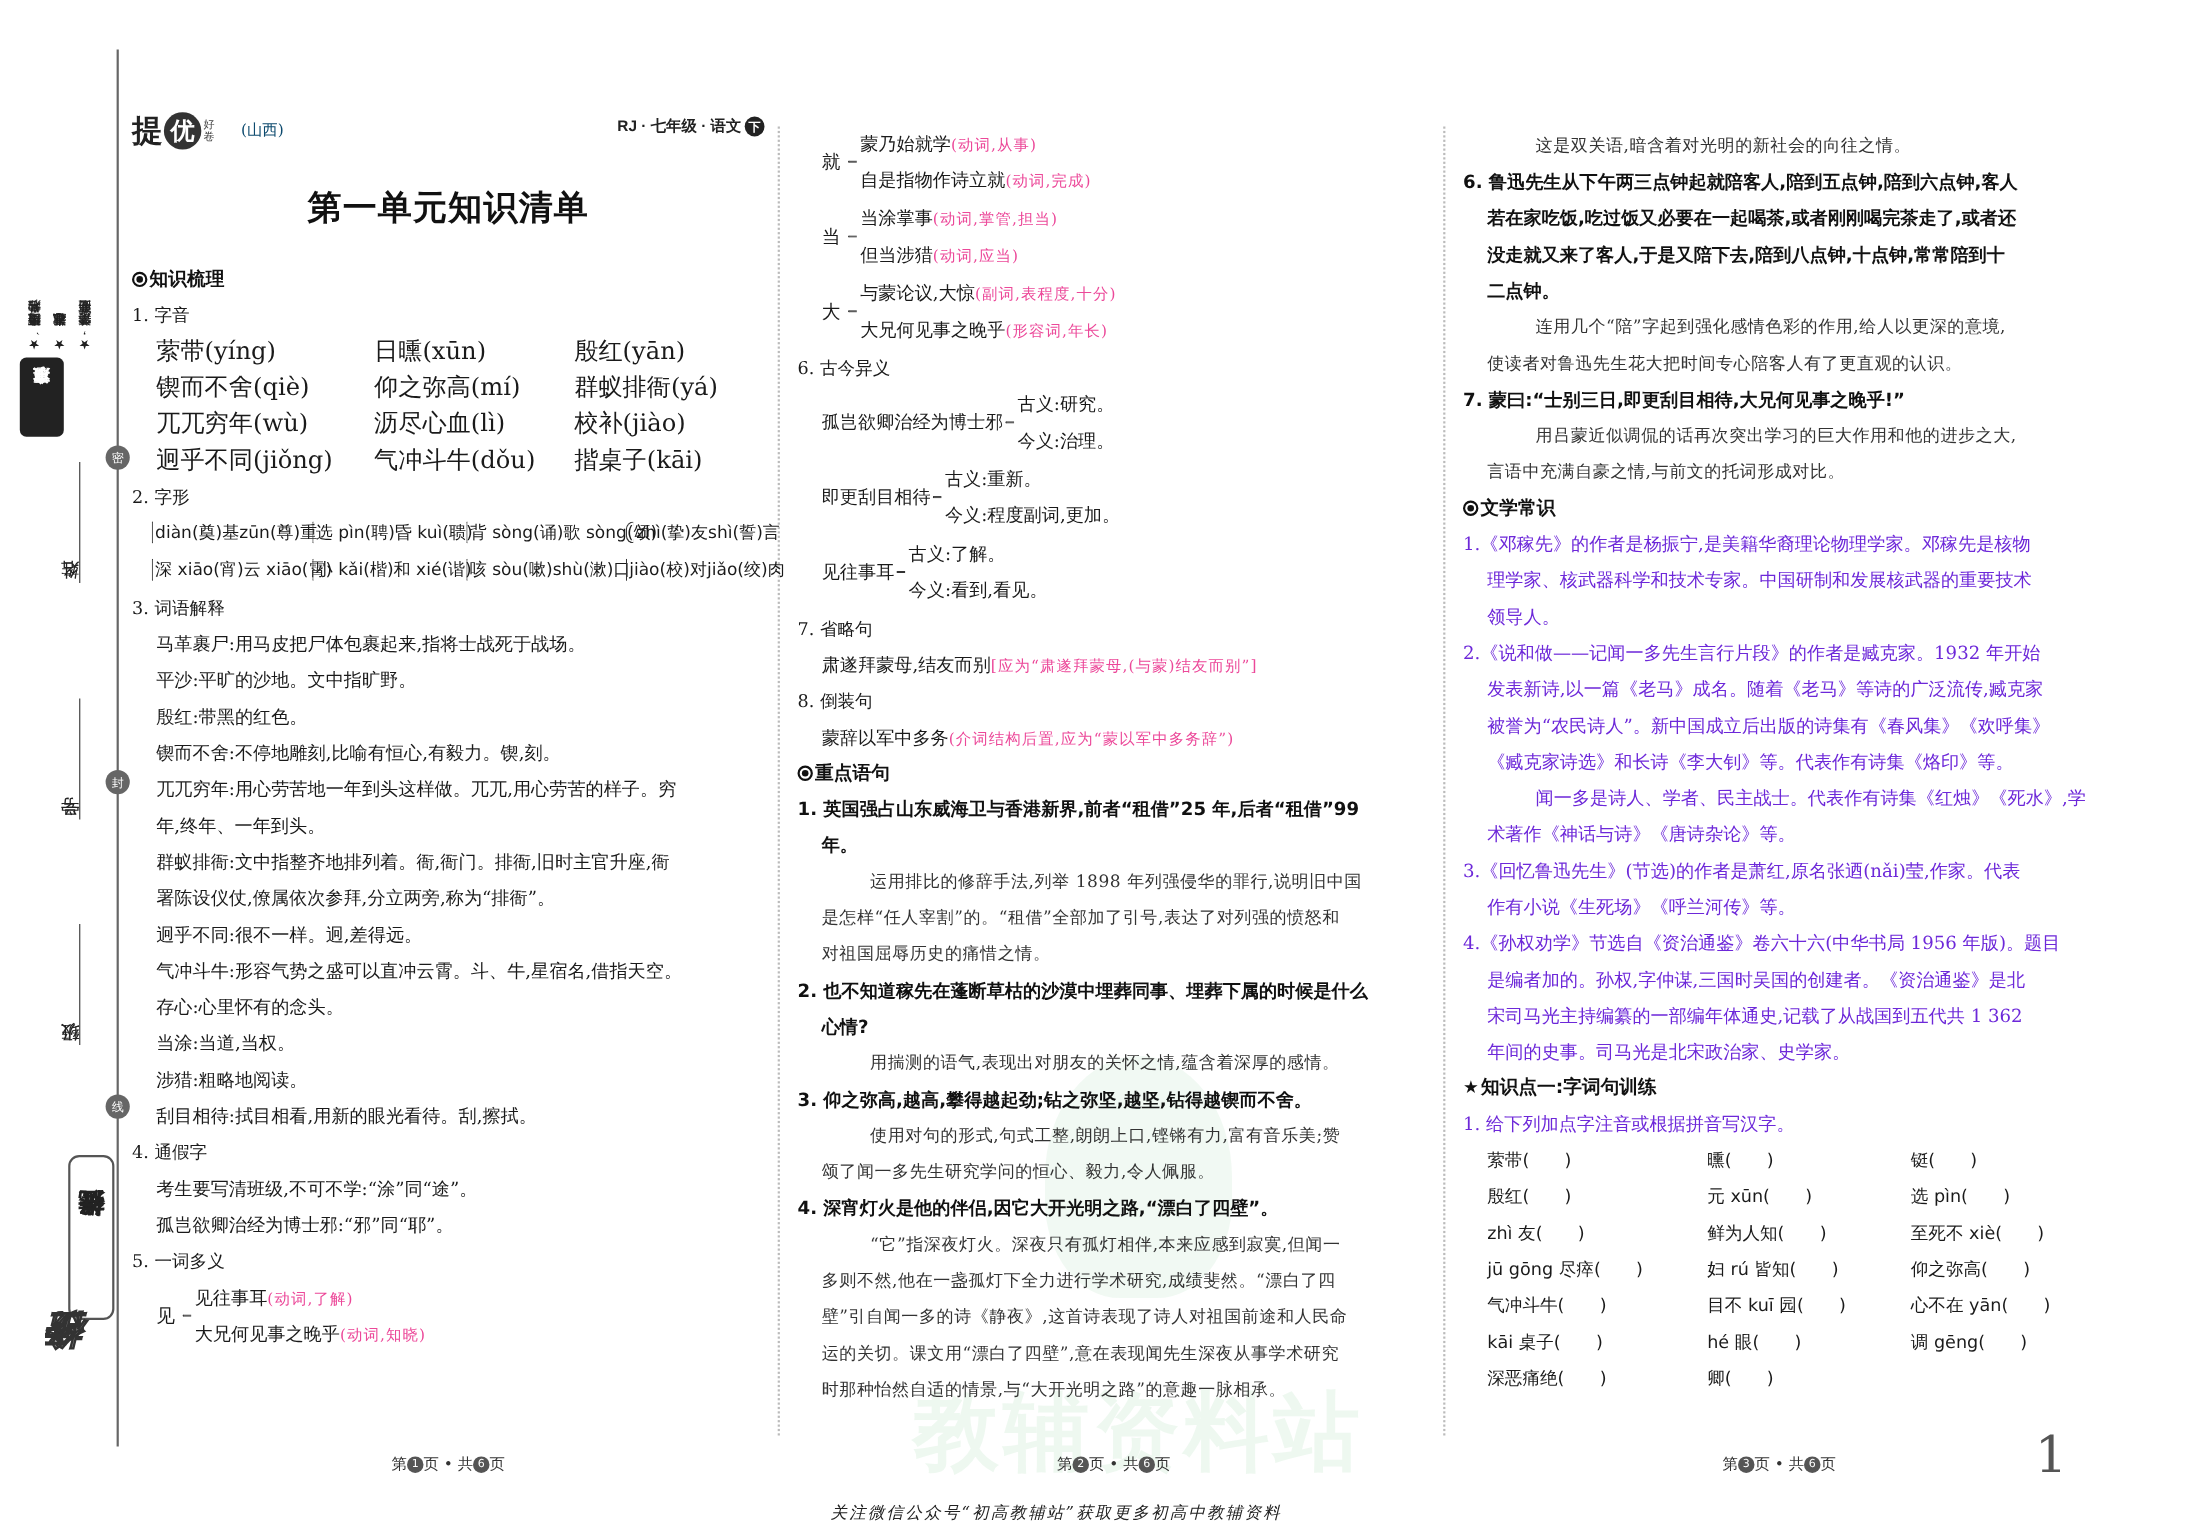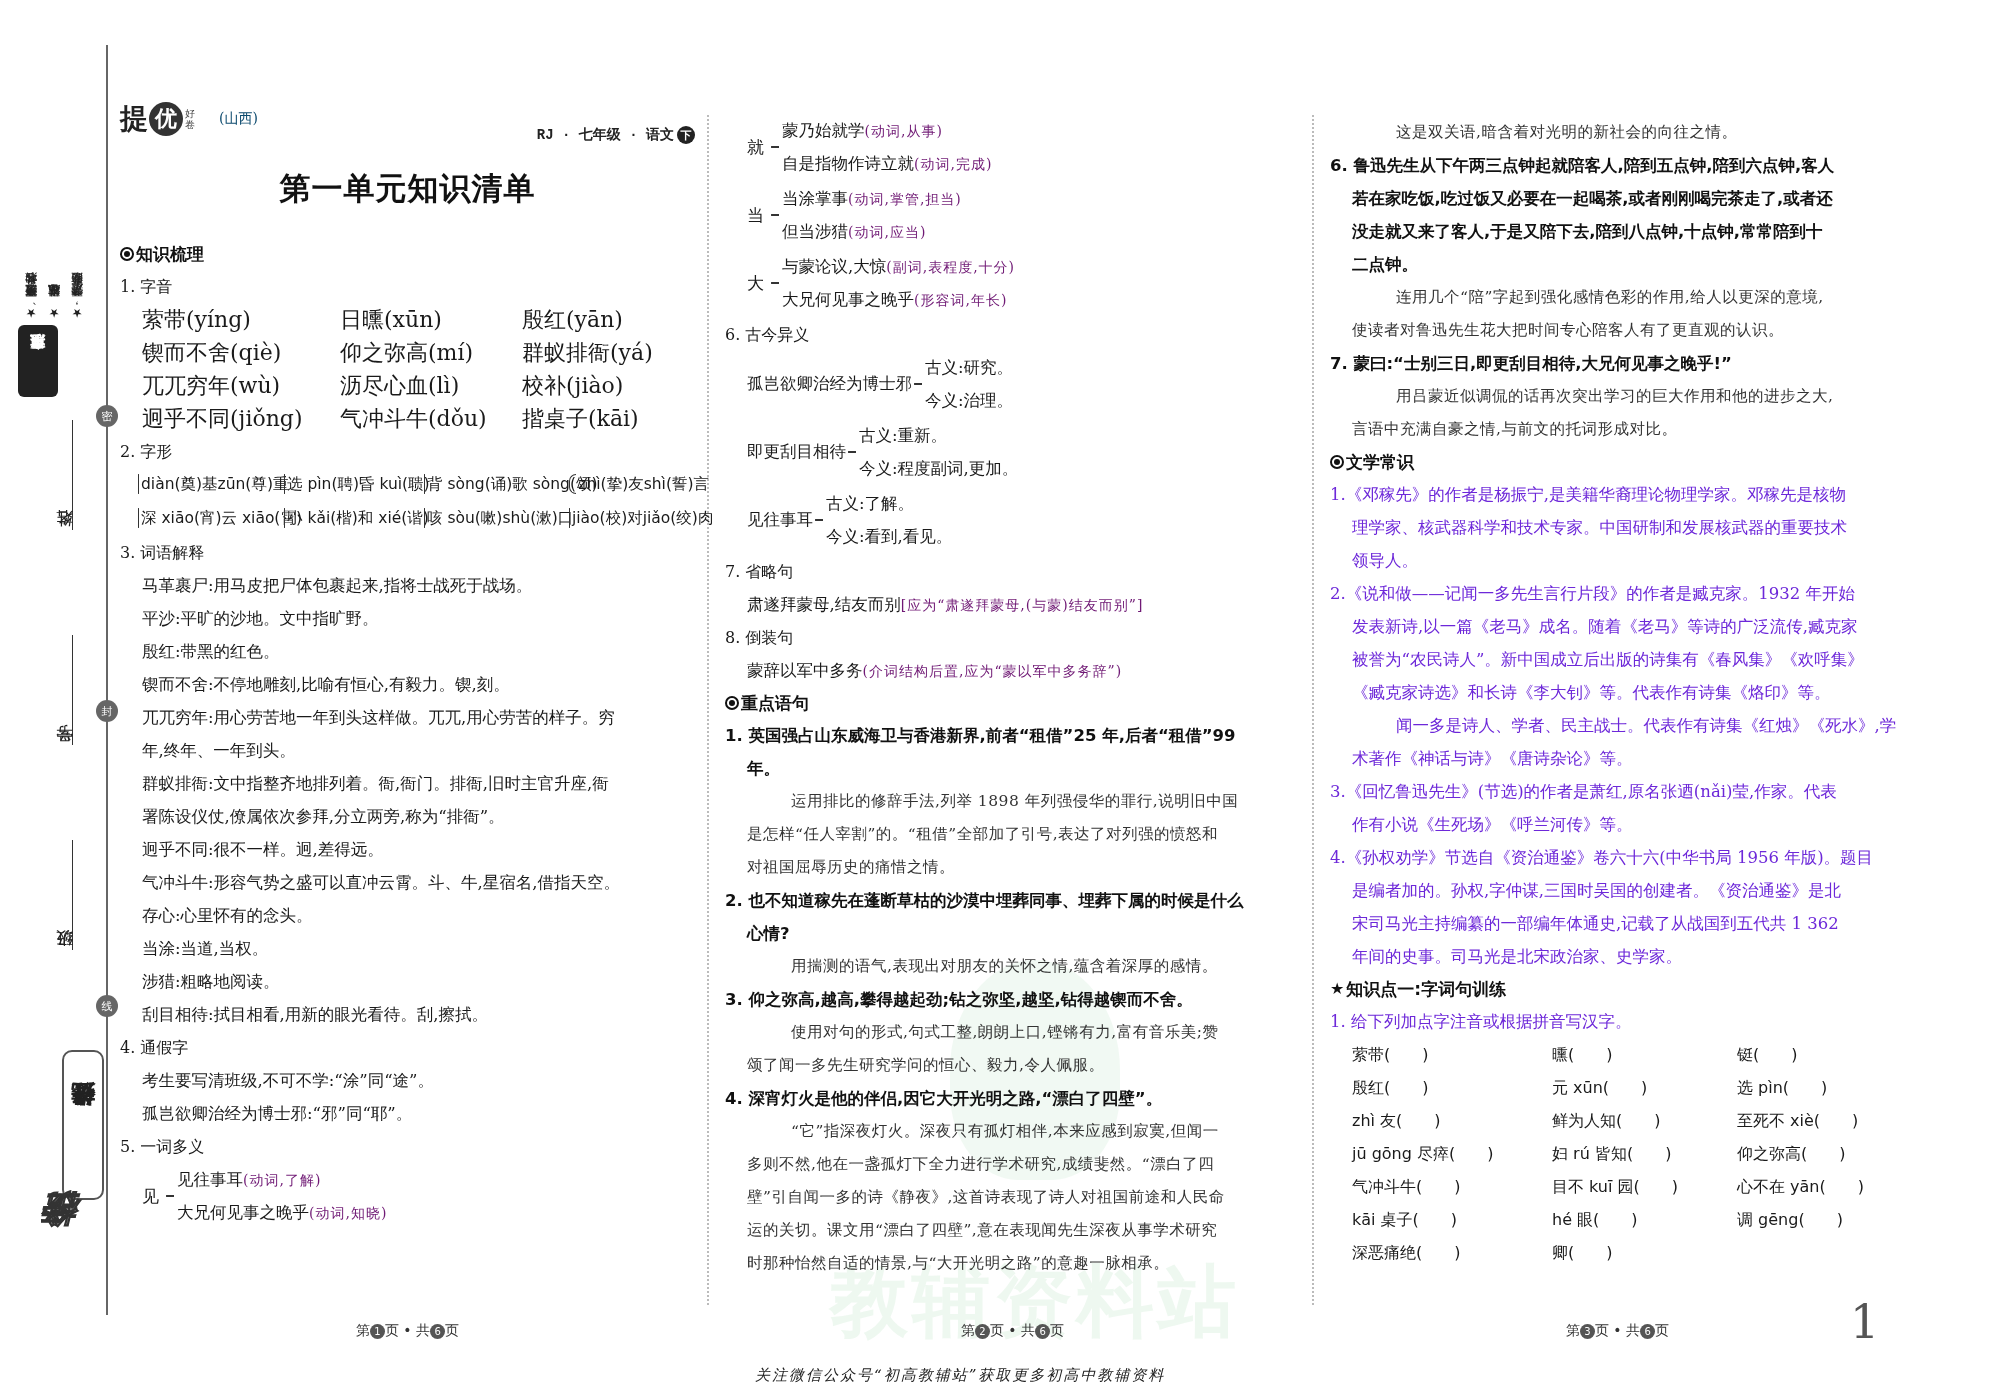--- a/index.html
+++ b/index.html
@@ -30,21 +30,21 @@
   .col-2 { left: 725px; width: 575px; }
   .col-3 { left: 1330px; width: 575px; }
   .divider { position: absolute; top: 115px; width: 0; height: 1190px; border-left: 2px dotted #bbb; }
 
   .header { position: absolute; top: 100px; left: 0; width: 575px; height: 40px; }
   .logo { position: absolute; left: 0; top: 0; display: flex; align-items: center; }
   .logo-ti { font-family: "DejaVu Sans", sans-serif; font-weight: bold; font-size: 28px; color: #222; }
   .logo-you { width: 34px; height: 34px; border-radius: 50%; background: #333; color: #fff; font-weight: bold; font-size: 22px; display: flex; align-items: center; justify-content: center; font-family: "DejaVu Sans", sans-serif; margin-left: 1px; }
   .logo-haojuan { font-size: 10px; line-height: 11px; width: 14px; margin-left: 2px; color: #444; font-family: "DejaVu Sans", sans-serif; }
   .logo-region { font-size: 14px; margin-left: 20px; color: #0c4a6e; }
-  .series-info { position: absolute; right: 0; top: 6px; font-family: Liberation Mono, monospace; font-weight: bold; font-size: 14px; color: #222; display: flex; align-items: center; gap: 3px; margin-top: 20px; }
+  .series-info { position: absolute; right: 0; top: 6px; font-family: Liberation Sans, sans-serif; font-weight: bold; font-size: 14px; color: #222; display: flex; align-items: center; gap: 3px; }
   .vol-badge { width: 18px; height: 18px; border-radius: 50%; background: #222; color: #fff; font-size: 11px; display: inline-flex; align-items: center; justify-content: center; }
 
   .page-title { position: absolute; top: 168px; left: 0; width: 575px; text-align: center; font-family: "DejaVu Serif", serif; font-weight: bold; font-size: 31px; letter-spacing: 1px; color: #111; }
 
   .flow { position: absolute; left: 0; width: 575px; }
   .section-title { font-family: "DejaVu Sans", sans-serif; font-weight: bold; font-size: 17px; height: 32px; line-height: 32px; display: flex; align-items: center; color: #111; }
   .bullet-ring { display: inline-block; width: 14px; height: 14px; border-radius: 50%; border: 2px solid #111; margin-right: 2px; position: relative; }
   .bullet-ring::after { content: ""; position: absolute; left: 2px; top: 2px; width: 6px; height: 6px; border-radius: 50%; background: #111; }
   .star { margin-right: 2px; font-size: 16px; }
   .sub-title { font-size: 16px; height: 33px; line-height: 33px; color: #1a1a1a; }
@@ -65,21 +65,21 @@
   .brace-pair { display: flex; align-items: stretch; margin-bottom: 2px; }
   .brace { width: 10px; border: 1.5px solid #333; border-right: none; border-radius: 8px 0 0 8px; margin: 6px 2px 6px 0; }
   .brace-items { display: flex; flex-direction: row; }
   .brace-items span { font-family: "DejaVu Sans", sans-serif; font-size: 15.5px; height: 32px; line-height: 32px; white-space: nowrap; }
 
   .poly { display: flex; align-items: center; padding-left: 22px; margin-bottom: 2px; }
   .poly-key { font-size: 17px; width: 22px; }
   .poly .brace { width: 8px; margin: 6px 3px 6px 2px; }
   .poly-items { display: flex; flex-direction: column; }
   .poly-items .pi { font-size: 16.5px; height: 33px; line-height: 33px; white-space: nowrap; }
-  .gloss { font-size: 14px; color: #701a75; letter-spacing: 1px; }
+  .gloss { font-size: 14px; color: #ec4899; letter-spacing: 1px; }
 
   .gj { display: flex; align-items: center; padding-left: 22px; margin-bottom: 2px; }
   .gj-key { font-size: 16.5px; white-space: nowrap; }
   .gj .brace { width: 8px; margin: 6px 3px 6px 2px; }
 
   .page-foot { position: absolute; top: 1322px; left: 0; width: 575px; text-align: center; font-family: "DejaVu Sans", sans-serif; font-size: 14px; color: #333; }
   .num-badge { display: inline-flex; width: 15px; height: 15px; border-radius: 50%; background: #555; color: #fff; font-size: 10px; align-items: center; justify-content: center; vertical-align: middle; }
   .big-page-num { position: absolute; left: 1850px; top: 1295px; font-family: "DejaVu Serif", serif; font-size: 46px; color: #555; }
   .bottom-note { position: absolute; left: 755px; top: 1366px; font-family: "DejaVu Serif", serif; font-style: italic; font-size: 15px; color: #222; letter-spacing: 2px; white-space: nowrap; }
 </style>

